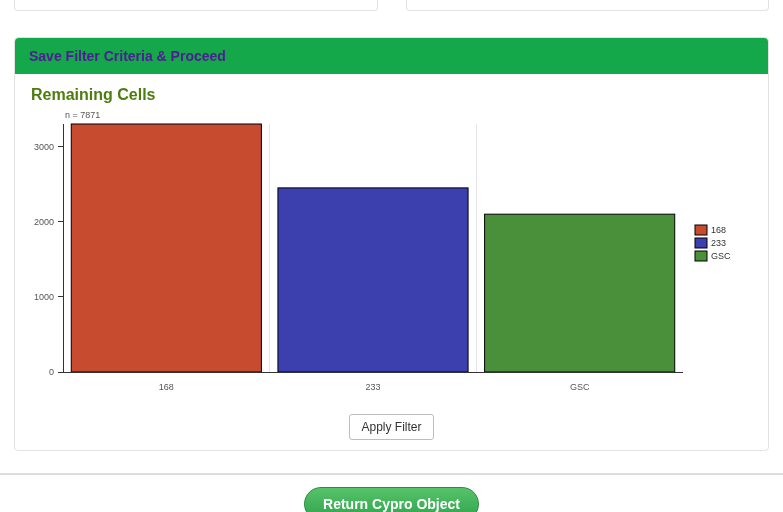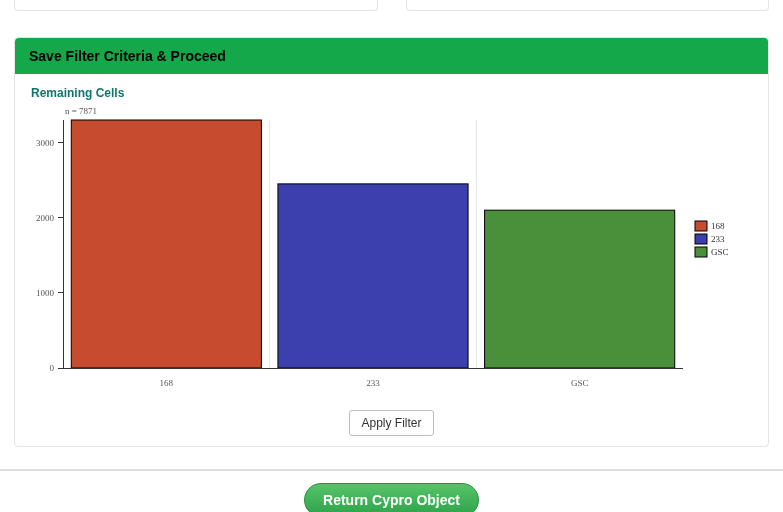--- a/index.html
+++ b/index.html
@@ -26,36 +26,35 @@
     background: #fff;
   }
   .panel {
     margin: 26px 14px 0 14px;
     border: 1px solid #e3e3e3;
     border-radius: 4px;
     background: #fff;
   }
   .panel-header {
     background: #15a84a;
-    color: #000000;
+    color: #4c1d95;
     font-weight: 600;
     font-size: 14px;
     padding: 10px 14px;
     border-radius: 4px 4px 0 0;
   }
   .chart-title {
-    font-size: 12px;
+    font-size: 16px;
     font-weight: 700;
-    color: #0f766e;
+    color: #4d7c0f;
     padding: 12px 16px 0 16px;
   }
   .chart-wrap {
     position: relative;
     padding: 0 8px 8px 8px;
-    font-family: Liberation Serif, serif;
   }
   svg { display: block; }
   .axis-line { stroke: #333; stroke-width: 1; shape-rendering: crispEdges; }
   .grid-line { stroke: #e6e6e6; stroke-width: 1; shape-rendering: crispEdges; }
   .tick-label { font-size: 9px; fill: #555; font-family: inherit; }
   .cat-label  { font-size: 9px; fill: #555; font-family: inherit; text-anchor: middle; }
   .sub-label  { font-size: 9px; fill: #555; font-family: inherit; }
   .legend-swatch { stroke: #000; stroke-width: 1; }
   .legend-text { font-size: 9px; fill: #333; font-family: inherit; }
   .btn-row {

